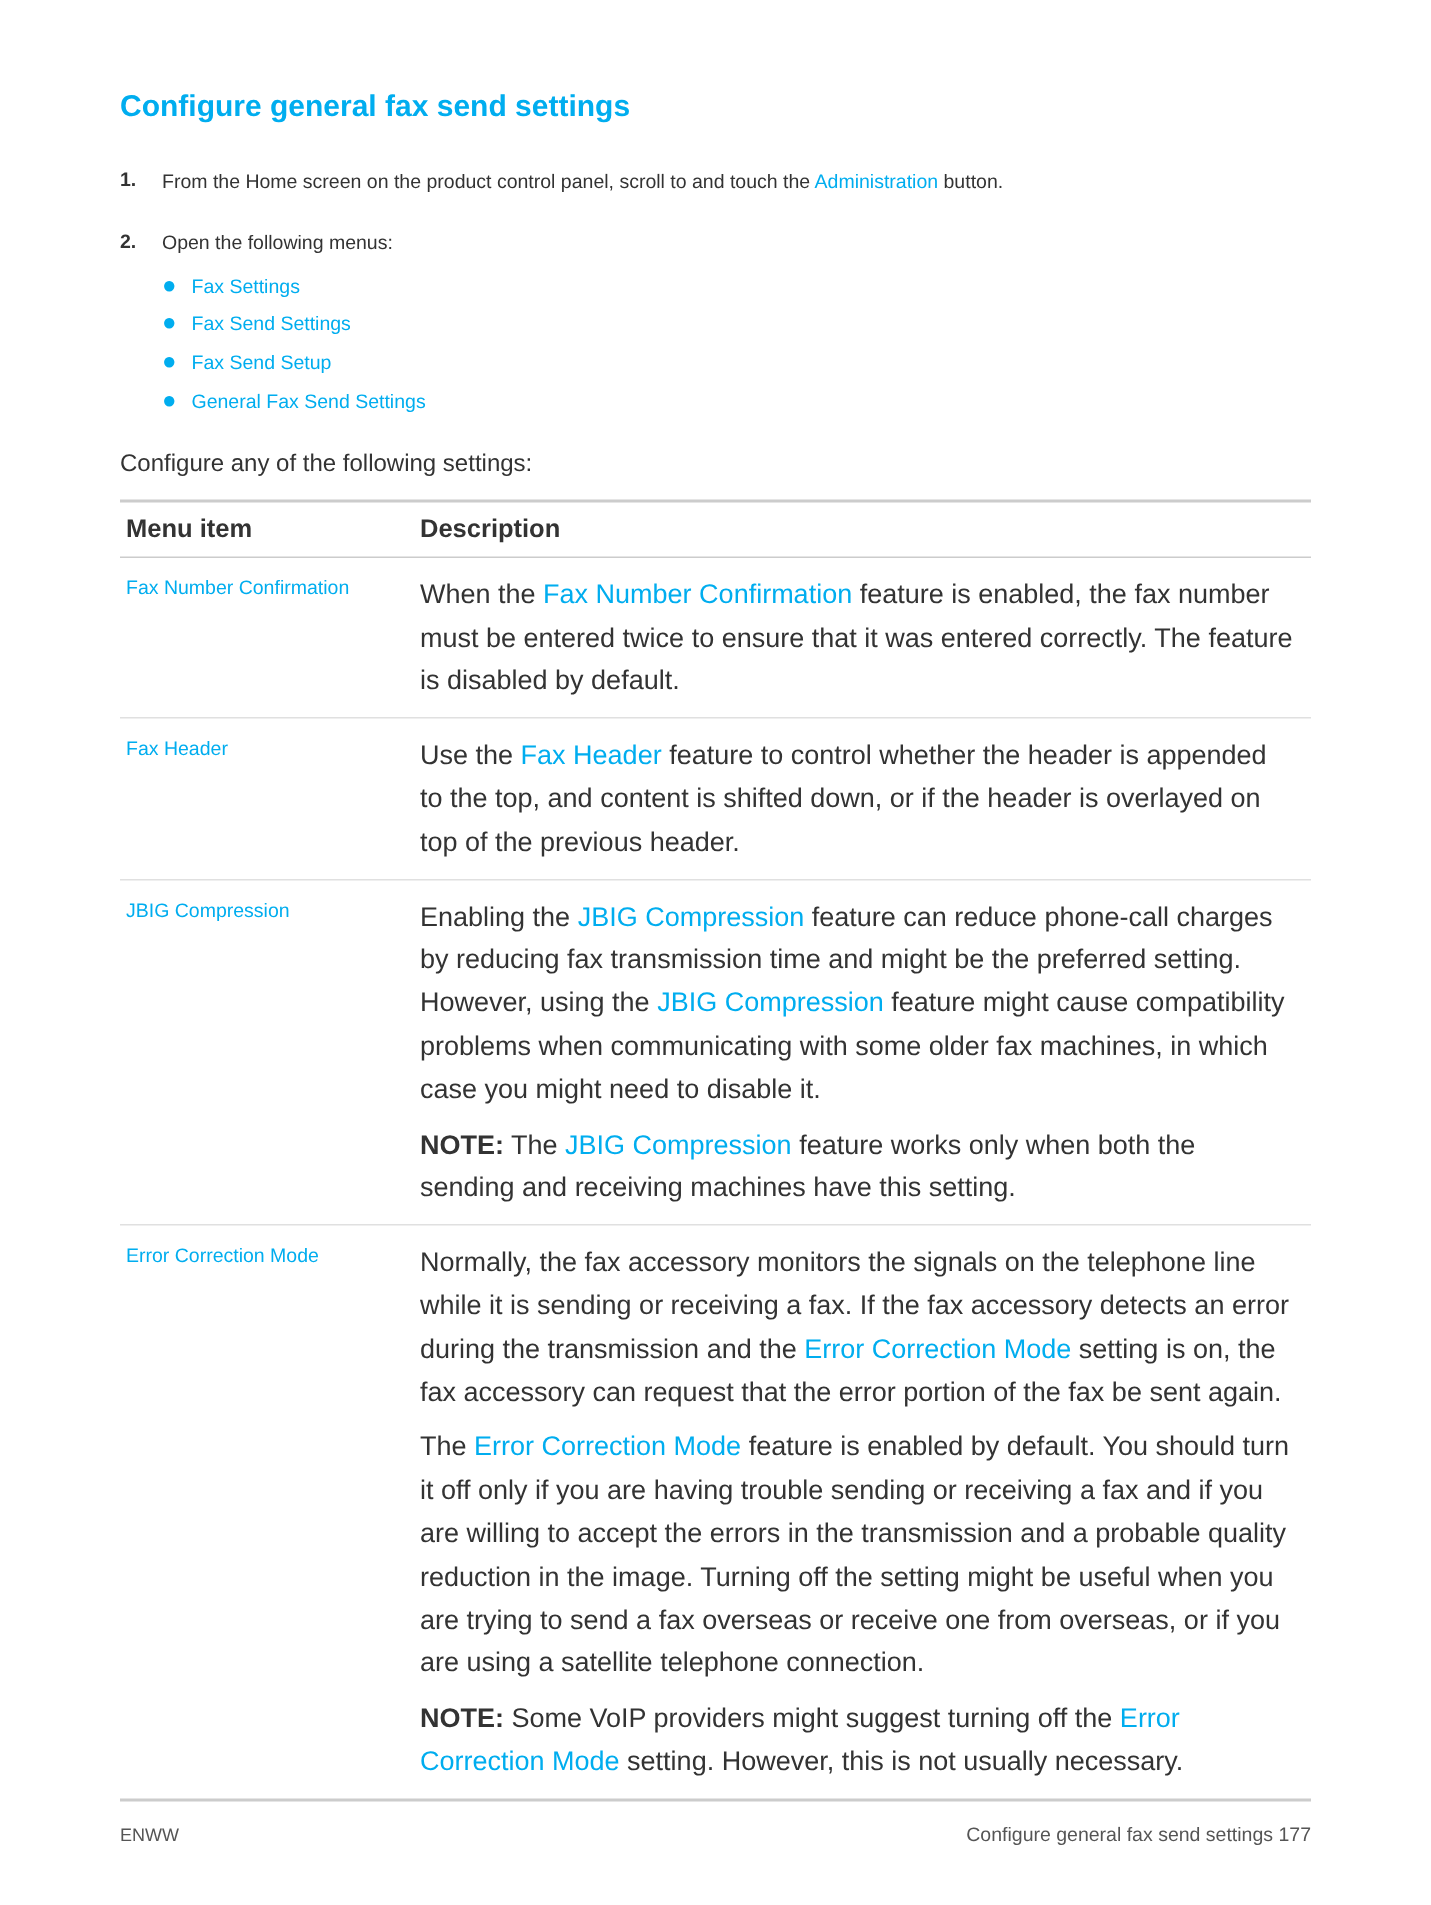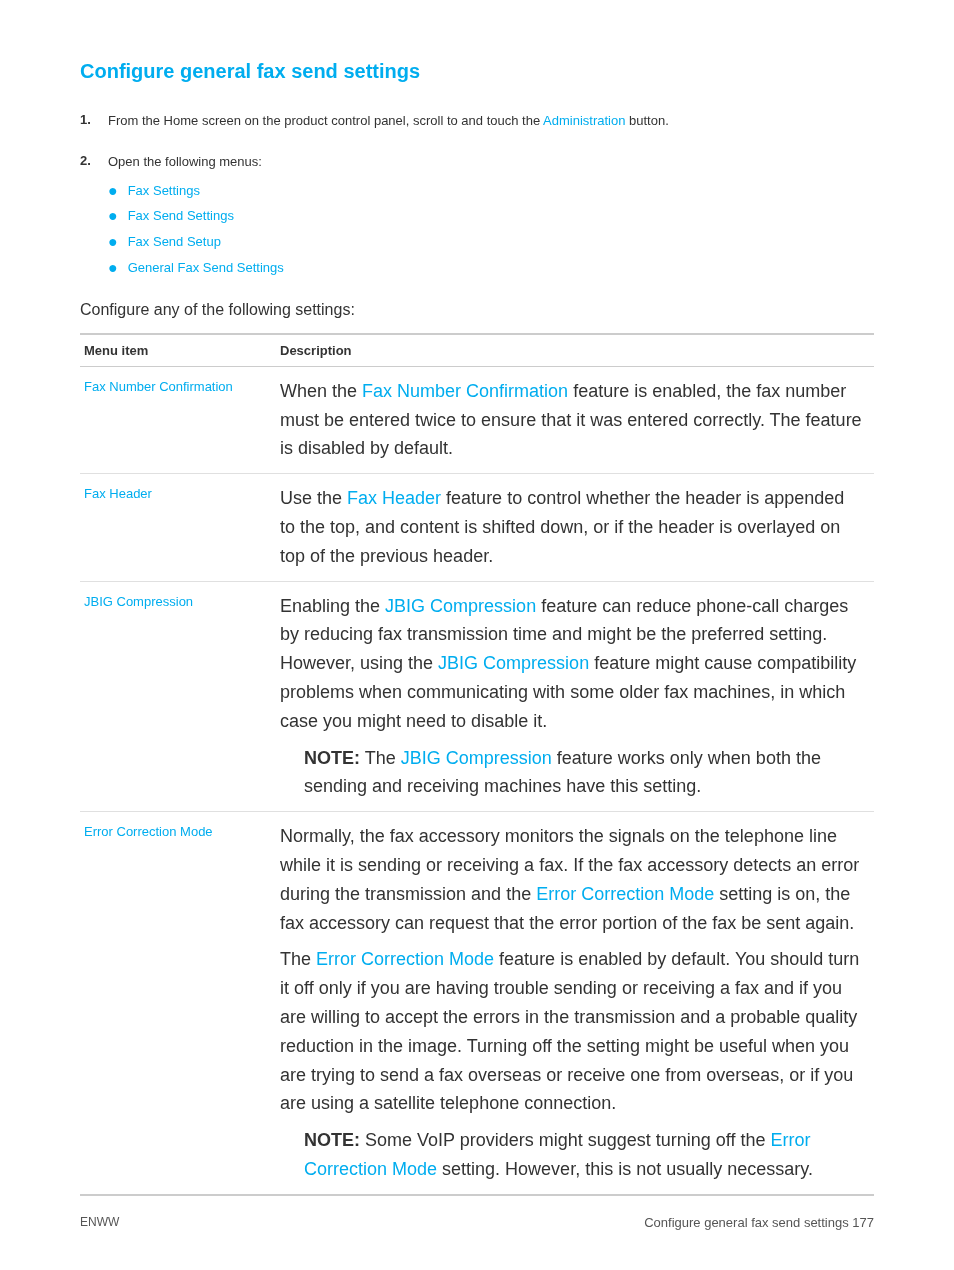--- a/index.html
+++ b/index.html
@@ -71,21 +71,21 @@
       margin-top: 10px;
     }
     .settings-table {
       width: 100%;
       border-collapse: collapse;
       margin-top: 4px;
     }
     .settings-table th {
       text-align: left;
       font-weight: bold;
-      font-size: 13px;
+      font-size: 17px;
       border-top: 2px solid #ccc;
       border-bottom: 1px solid #ccc;
       padding: 8px 12px 8px 0;
       background: #fff;
     }
     .settings-table th:first-child {
       width: 200px;
       padding-left: 4px;
     }
     .settings-table td {
@@ -110,32 +110,32 @@
     }
     .note-bold {
       font-weight: bold;
     }
     .desc-para {
       margin-bottom: 8px;
       line-height: 1.6;
     }
     .desc-para:last-child {
       margin-bottom: 0;
-      margin-left: 24px;
     }
     .footer {
       position: absolute;
       bottom: 40px;
       left: 80px;
       right: 80px;
       display: flex;
       justify-content: space-between;
       font-size: 12px;
       color: #555;
       border-top: none;
+      align-items: center;
     }
     .footer-left {
       font-size: 12px;
     }
     .footer-right {
       font-size: 13px;
     }
   </style>
 </head>
 <body>

